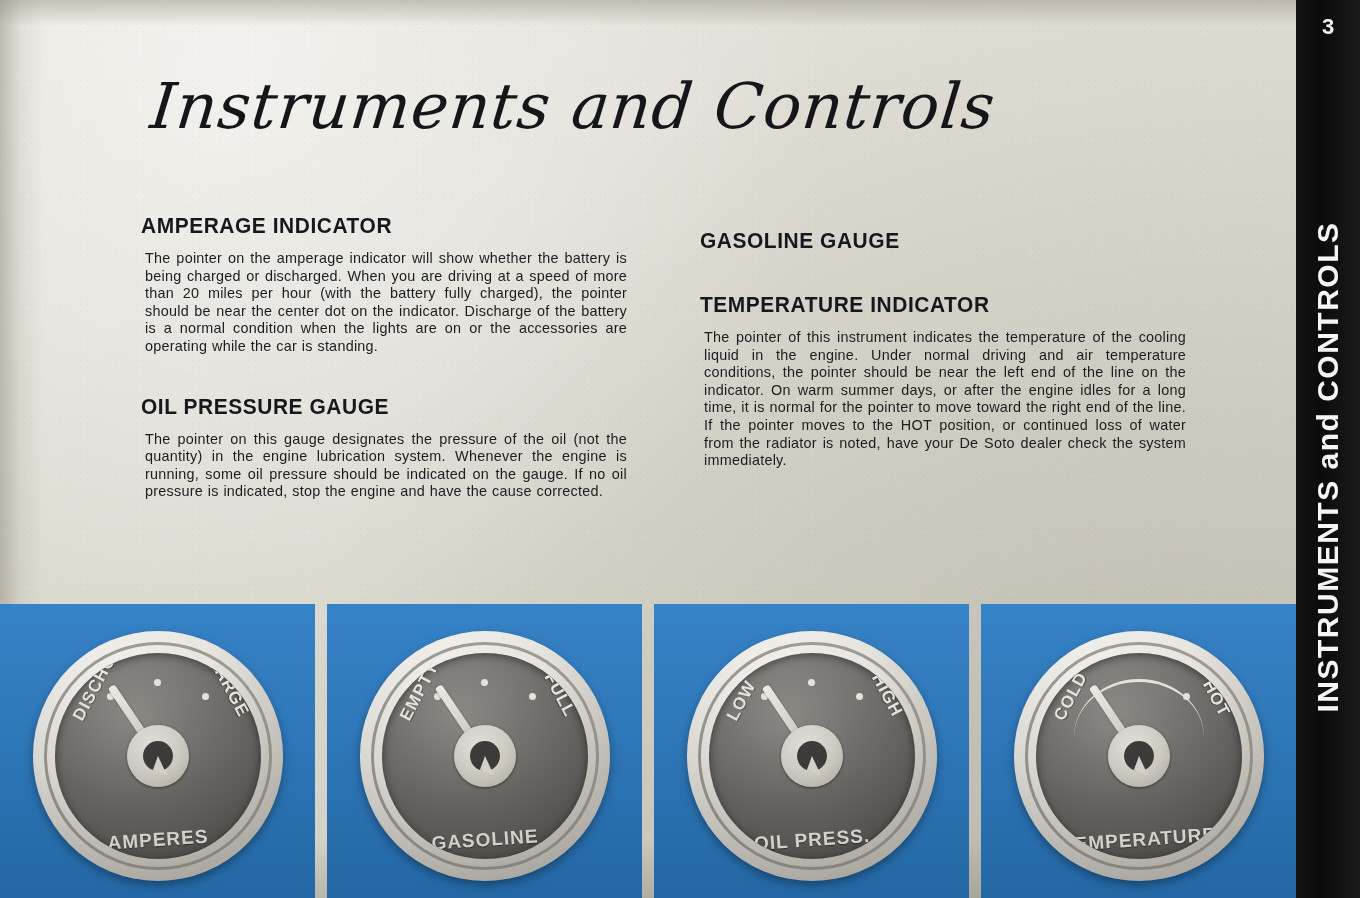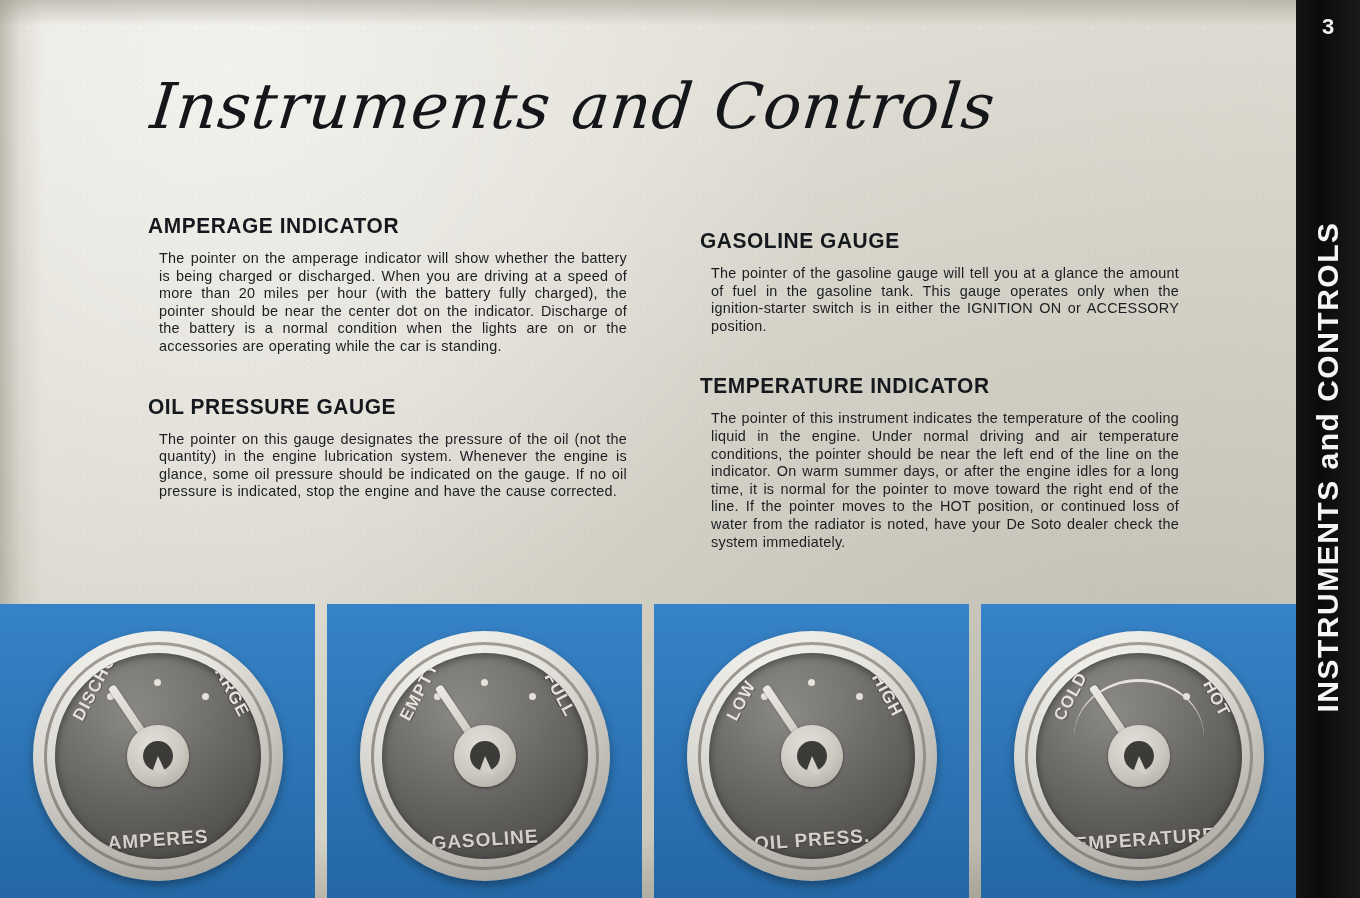--- a/index.html
+++ b/index.html
@@ -70,37 +70,37 @@
     font-style: italic;
     font-size: 63px;
     letter-spacing: 1px;
     color: #14161a;
     white-space: nowrap;
     transform: skewX(-6deg);
   }
 
   
   .col { position: absolute; }
-  #col-left  { left: 148px; top: 213px; width: 490px; }
+  #col-left  { left: 141px; top: 213px; width: 490px; }
   #col-right { left: 700px; top: 228px; width: 490px; }
 
   h2.sec {
     margin: 0 0 11px 0;
     font-family: "Liberation Sans", sans-serif;
     font-weight: bold;
     font-size: 22.5px;
     letter-spacing: 0.6px;
     color: #15181c;
     transform: scaleX(0.93);
     transform-origin: left center;
   }
   h2.sec2 { margin-top: 38px; }
 
   p.body {
-    margin: 11px;
+    margin: 4px;
     font-family: "Liberation Sans", sans-serif;
     font-size: 14.4px;
     line-height: 17.6px;
     color: #1b1d21;
     text-align: justify;
     letter-spacing: 0.25px;
     word-spacing: 0.5px;
   }
 
   
@@ -284,26 +284,25 @@
   <div id="top-edge"></div>
   <div id="bottom-shade"></div>
 
   <div id="title">Instruments and Controls</div>
 
   <div class="col" id="col-left">
     <h2 class="sec">AMPERAGE INDICATOR</h2>
     <p class="body">The pointer on the amperage indicator will show whether the battery is being charged or discharged. When you are driving at a speed of more than 20 miles per hour (with the battery fully charged), the pointer should be near the center dot on the indicator. Discharge of the battery is a normal condition when the lights are on or the accessories are operating while the car is standing.</p>
 
     <h2 class="sec sec2">OIL PRESSURE GAUGE</h2>
-    <p class="body">The pointer on this gauge designates the pressure of the oil (not the quantity) in the engine lubrication system. Whenever the engine is glance, some oil pressure should be indicated on the gauge. If no oil pressure is indicated, stop the engine and have the cause corrected.</p>
+    <p class="body">The pointer on this gauge designates the pressure of the oil (not the quantity) in the engine lubrication system. Whenever the engine is running, some oil pressure should be indicated on the gauge. If no oil pressure is indicated, stop the engine and have the cause corrected.</p>
   </div>
 
   <div class="col" id="col-right">
     <h2 class="sec">GASOLINE GAUGE</h2>
-    <p class="body">The pointer of the gasoline gauge will tell you at a glance the amount of fuel in the gasoline tank. This gauge operates only when the ignition-starter switch is in either the IGNITION ON or ACCESSORY position.</p>
 
     <h2 class="sec sec2">TEMPERATURE INDICATOR</h2>
     <p class="body">The pointer of this instrument indicates the temperature of the cooling liquid in the engine. Under normal driving and air temperature conditions, the pointer should be near the left end of the line on the indicator. On warm summer days, or after the engine idles for a long time, it is normal for the pointer to move toward the right end of the line. If the pointer moves to the HOT position, or continued loss of water from the radiator is noted, have your De Soto dealer check the system immediately.</p>
   </div>
 
   <div id="strip">
 
     <div class="gauge-cell">
       <div class="dial">
         <div class="ring"></div>

